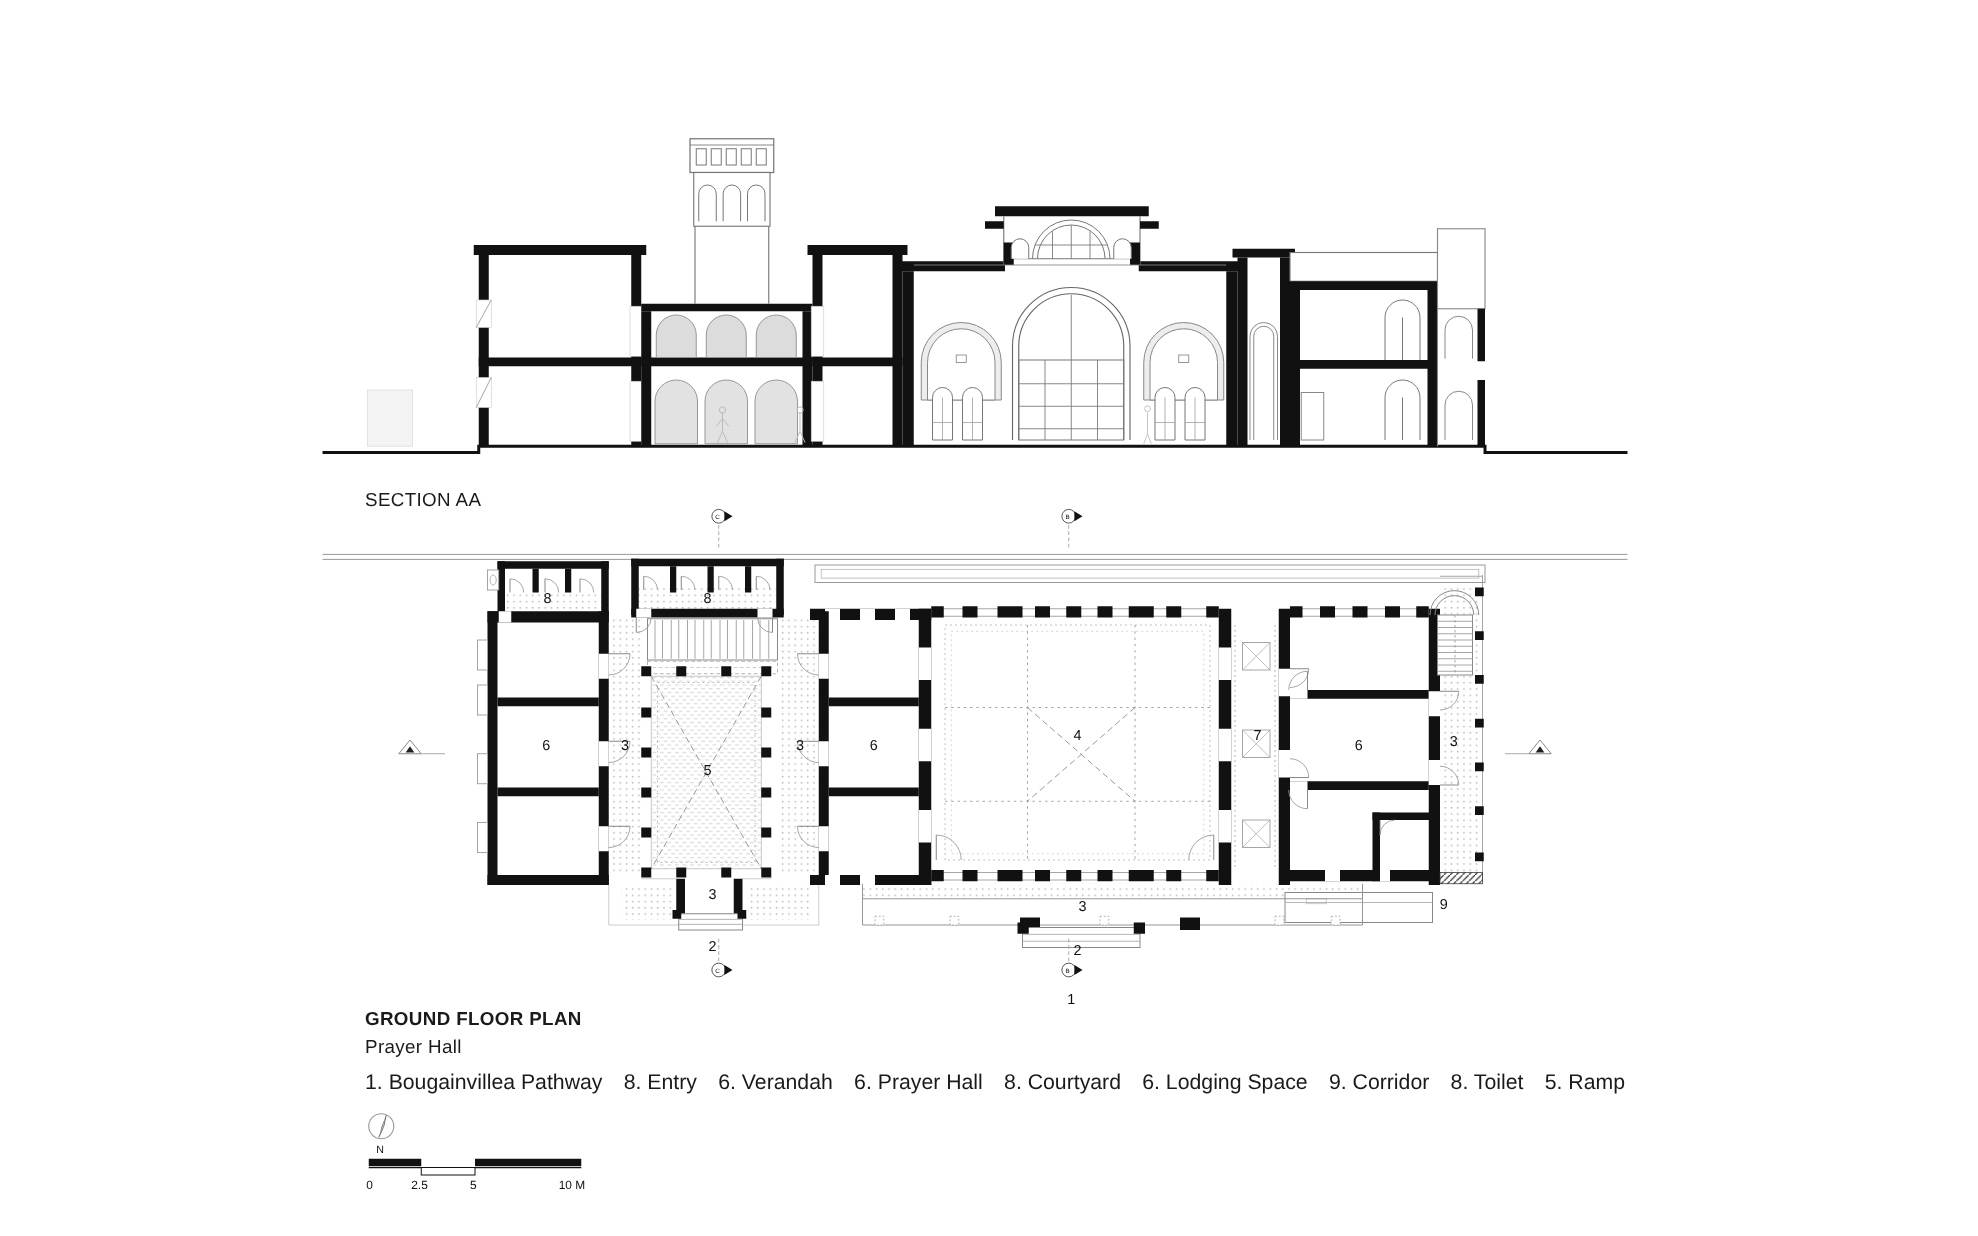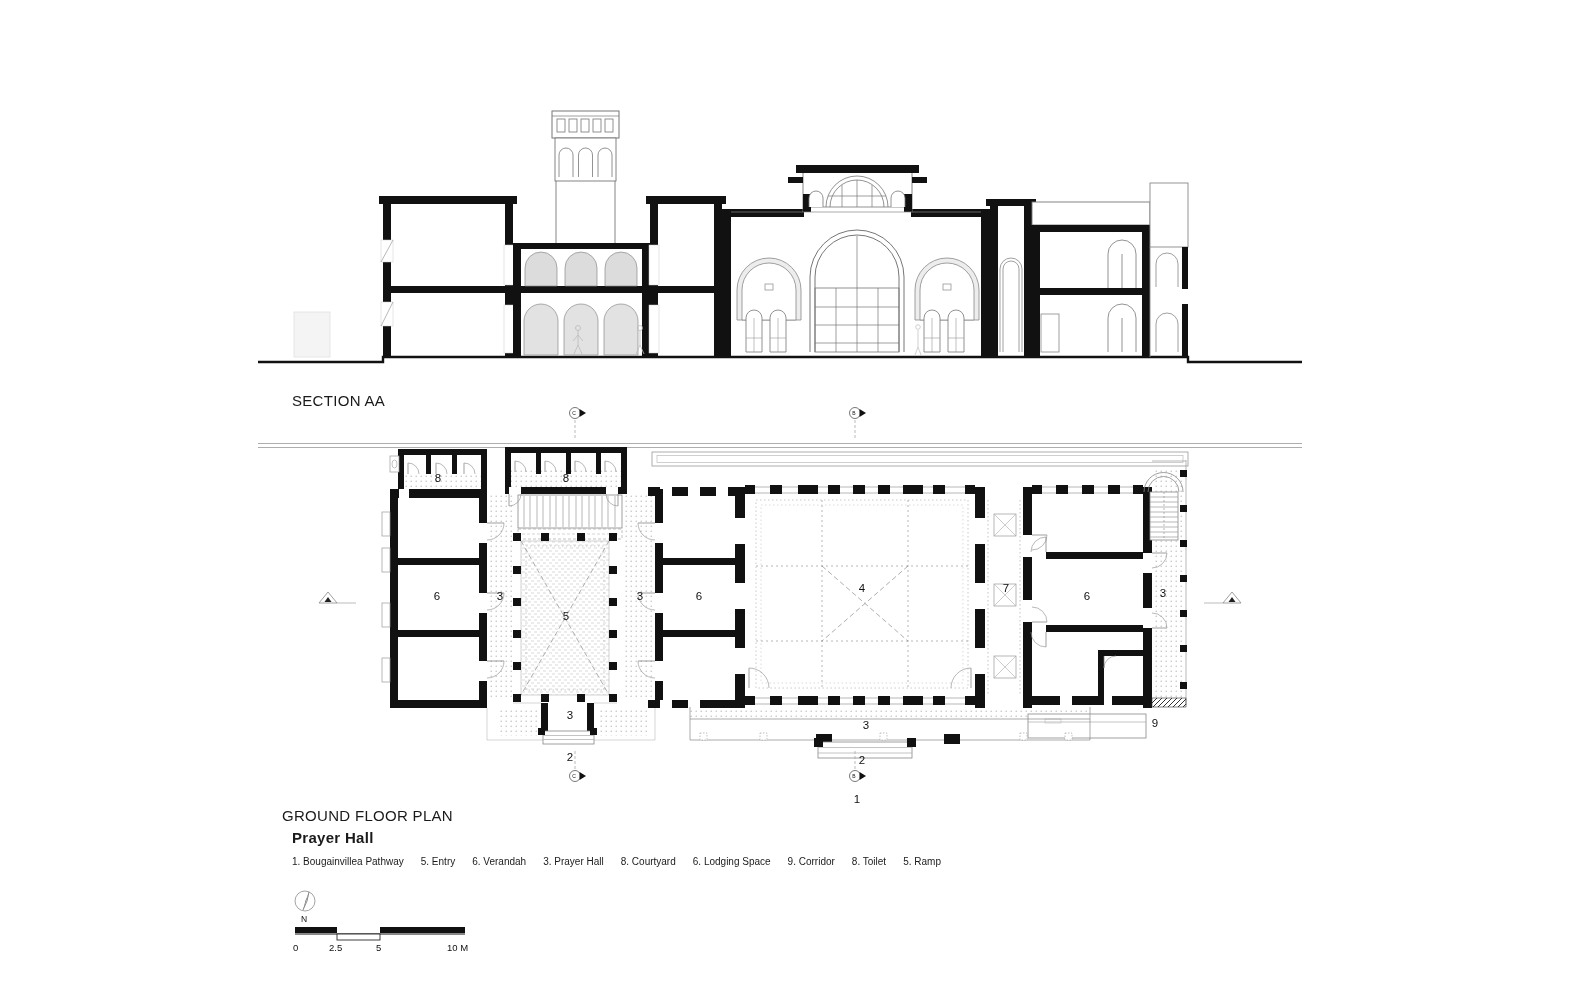--- a/index.html
+++ b/index.html
@@ -1,24 +1,24 @@
 <!DOCTYPE html>
 <html><head>
 <meta charset="utf-8">
 <style>
   html,body{margin:0;padding:0;background:#fff;}
   #stage{position:relative;width:1582px;height:989px;background:#fff;overflow:hidden;
          font-family:"Liberation Sans",sans-serif;color:#1a1a1a;}
   #drawing{position:absolute;left:0;top:0;}
   .ttl{position:absolute;font-size:15px;letter-spacing:.3px;white-space:nowrap;}
   #section-title{left:292px;top:392px;}
-  #plan-title{left:282px;top:807px;}
-  #plan-subtitle{left:292px;top:829px;font-weight:bold;}
+  #plan-title{left:292px;top:807px;font-weight:bold;}
+  #plan-subtitle{left:292px;top:829px;font-weight:normal;}
   #legend{position:absolute;left:292px;top:856px;display:flex;gap:17px;
-          font-size:10px;white-space:nowrap;}
+          font-size:17px;white-space:nowrap;}
   .rl{font:11.5px "Liberation Sans",sans-serif;fill:#111;text-anchor:middle;}
   .mk{font:5px "Liberation Sans",sans-serif;fill:#111;text-anchor:middle;}
   .sc{font:9.5px "Liberation Sans",sans-serif;fill:#111;}
   .nn{font:8.5px "Liberation Sans",sans-serif;fill:#111;text-anchor:middle;}
 </style>
 </head>
 <body>
 
 <div id="stage">
 
@@ -484,23 +484,23 @@
     <text class="sc" x="376" y="951">5</text>
     <text class="sc" x="447" y="951">10 M</text>
   </g>
 </svg>
 
 <div class="ttl" id="section-title">SECTION AA</div>
 <div class="ttl" id="plan-title">GROUND FLOOR PLAN</div>
 <div class="ttl" id="plan-subtitle">Prayer Hall</div>
 <div id="legend">
       <span>1. Bougainvillea Pathway</span>
-      <span>5. Entry</span>
+      <span>8. Entry</span>
       <span>6. Verandah</span>
-      <span>3. Prayer Hall</span>
+      <span>6. Prayer Hall</span>
       <span>8. Courtyard</span>
       <span>6. Lodging Space</span>
       <span>9. Corridor</span>
       <span>8. Toilet</span>
       <span>5. Ramp</span>
     </div>
 
 </div>
 
 </body></html>

